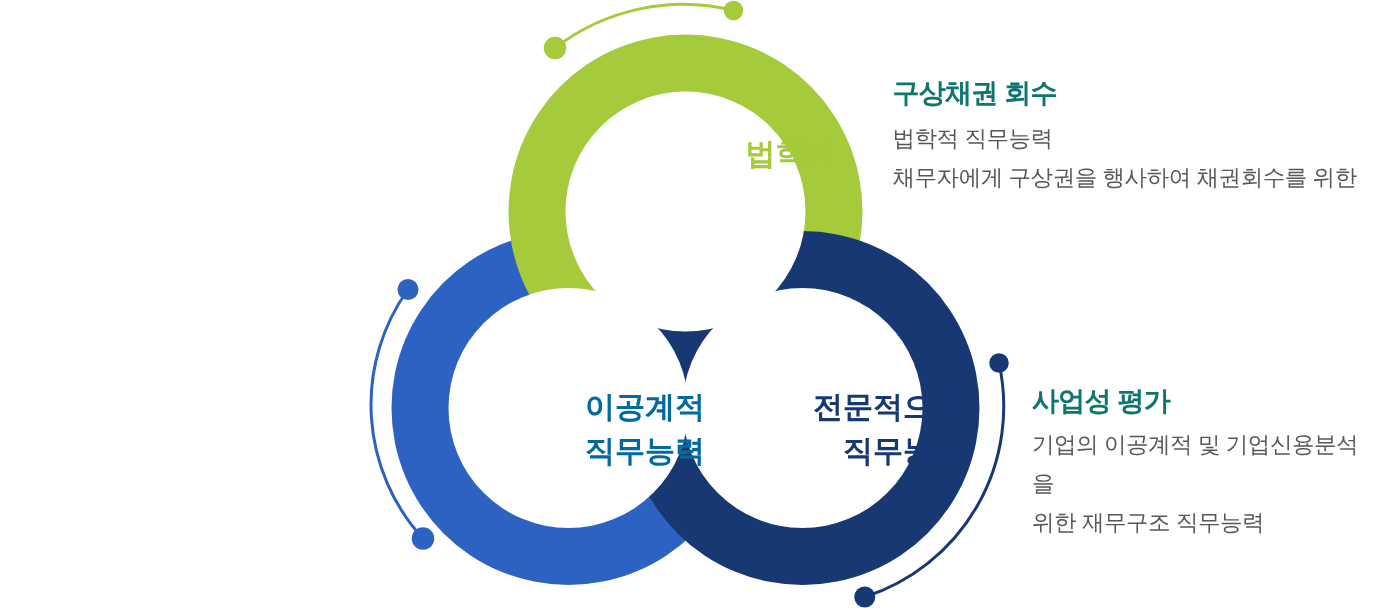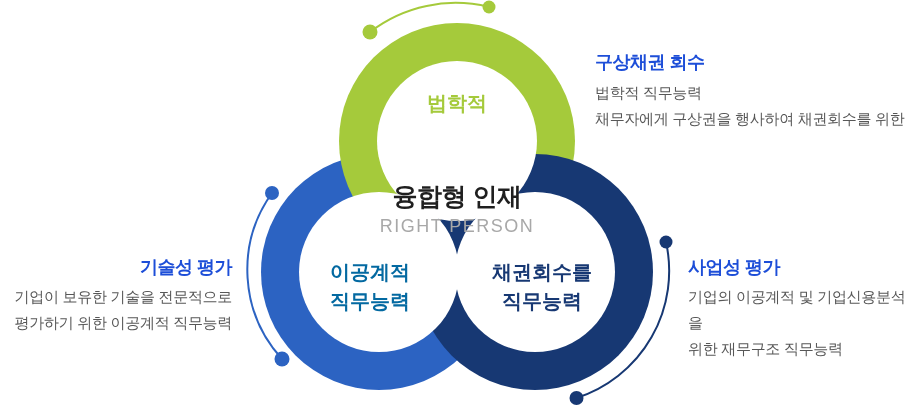--- a/index.html
+++ b/index.html
@@ -2,32 +2,32 @@
 <html><head>
 <meta charset="utf-8">
 <style>
   html,body { margin:0; padding:0; background:#fff; }
   .stage {
     position:relative; width:915px; height:410px; background:#ffffff;
     font-family:"Liberation Sans","DejaVu Sans",sans-serif; overflow:hidden;
   }
   .stage svg { position:absolute; left:0; top:0; }
 
-  .circle-label { position:absolute; width:200px; text-align:center;
+  .circle-label { position:absolute; width:200px; text-align:right;
     font-weight:bold; font-size:20px; line-height:30px; letter-spacing:0; }
   .lbl-legal       { left:357px; top:88px;  color:#a5ca3b; }
   .lbl-engineering { left:270px; top:258px; color:#0369a1; line-height:29px; }
   .lbl-commerce    { left:442px; top:258px; color:#173873; line-height:29px; }
 
   .center-block { position:absolute; left:307px; top:182px; width:300px; text-align:center; }
   .center-title { font-size:25px; font-weight:bold; color:#1f1f1f; line-height:28px; letter-spacing:-0.5px; }
   .center-sub   { font-size:18px; color:#a8a8a8; line-height:24px; margin-top:4px; letter-spacing:1.5px; }
 
   .ann { position:absolute; }
-  .ann-title { font-size:18px; font-weight:bold; color:#1d4ed8; line-height:22px; letter-spacing:-0.5px; }
+  .ann-title { font-size:18px; font-weight:bold; color:#0f766e; line-height:22px; letter-spacing:-0.5px; }
   .ann-body  { font-size:15px; color:#575757; line-height:26px; margin-top:7px; letter-spacing:-0.3px; }
   .ann-recovery  { left:595px; top:51px; }
   .ann-technical { right:683px; top:256px; text-align:right; white-space:nowrap; }
   .ann-technical .ann-body { margin-top:6px; }
   .ann-business  { left:688px; top:256px; }
   .ann-business .ann-body { margin-top:6px; }
 </style>
 </head>
 <body>
 
@@ -57,44 +57,33 @@
   </svg>
 
   <div class="circle-label lbl-legal">
     <div>법학적</div>
   </div>
   <div class="circle-label lbl-engineering">
     <div>이공계적</div>
     <div>직무능력</div>
   </div>
   <div class="circle-label lbl-commerce">
-    <div>채권회수를</div>
+    <div>전문적으로</div>
     <div>직무능력</div>
   </div>
 
-  <div class="center-block">
-    <div class="center-title">융합형 인재</div>
-    <div class="center-sub">RIGHT PERSON</div>
-  </div>
 
   <div class="ann ann-recovery">
     <div class="ann-title">구상채권 회수</div>
     <div class="ann-body">
       <div>법학적 직무능력</div>
       <div>채무자에게 구상권을 행사하여 채권회수를 위한</div>
     </div>
   </div>
 
-  <div class="ann ann-technical">
-    <div class="ann-title">기술성 평가</div>
-    <div class="ann-body">
-      <div>기업이 보유한 기술을 전문적으로</div>
-      <div>평가하기 위한 이공계적 직무능력</div>
-    </div>
-  </div>
 
   <div class="ann ann-business">
     <div class="ann-title">사업성 평가</div>
     <div class="ann-body">
       <div>기업의 이공계적 및 기업신용분석을</div>
       <div>위한 재무구조 직무능력</div>
     </div>
   </div>
 
 </div>

